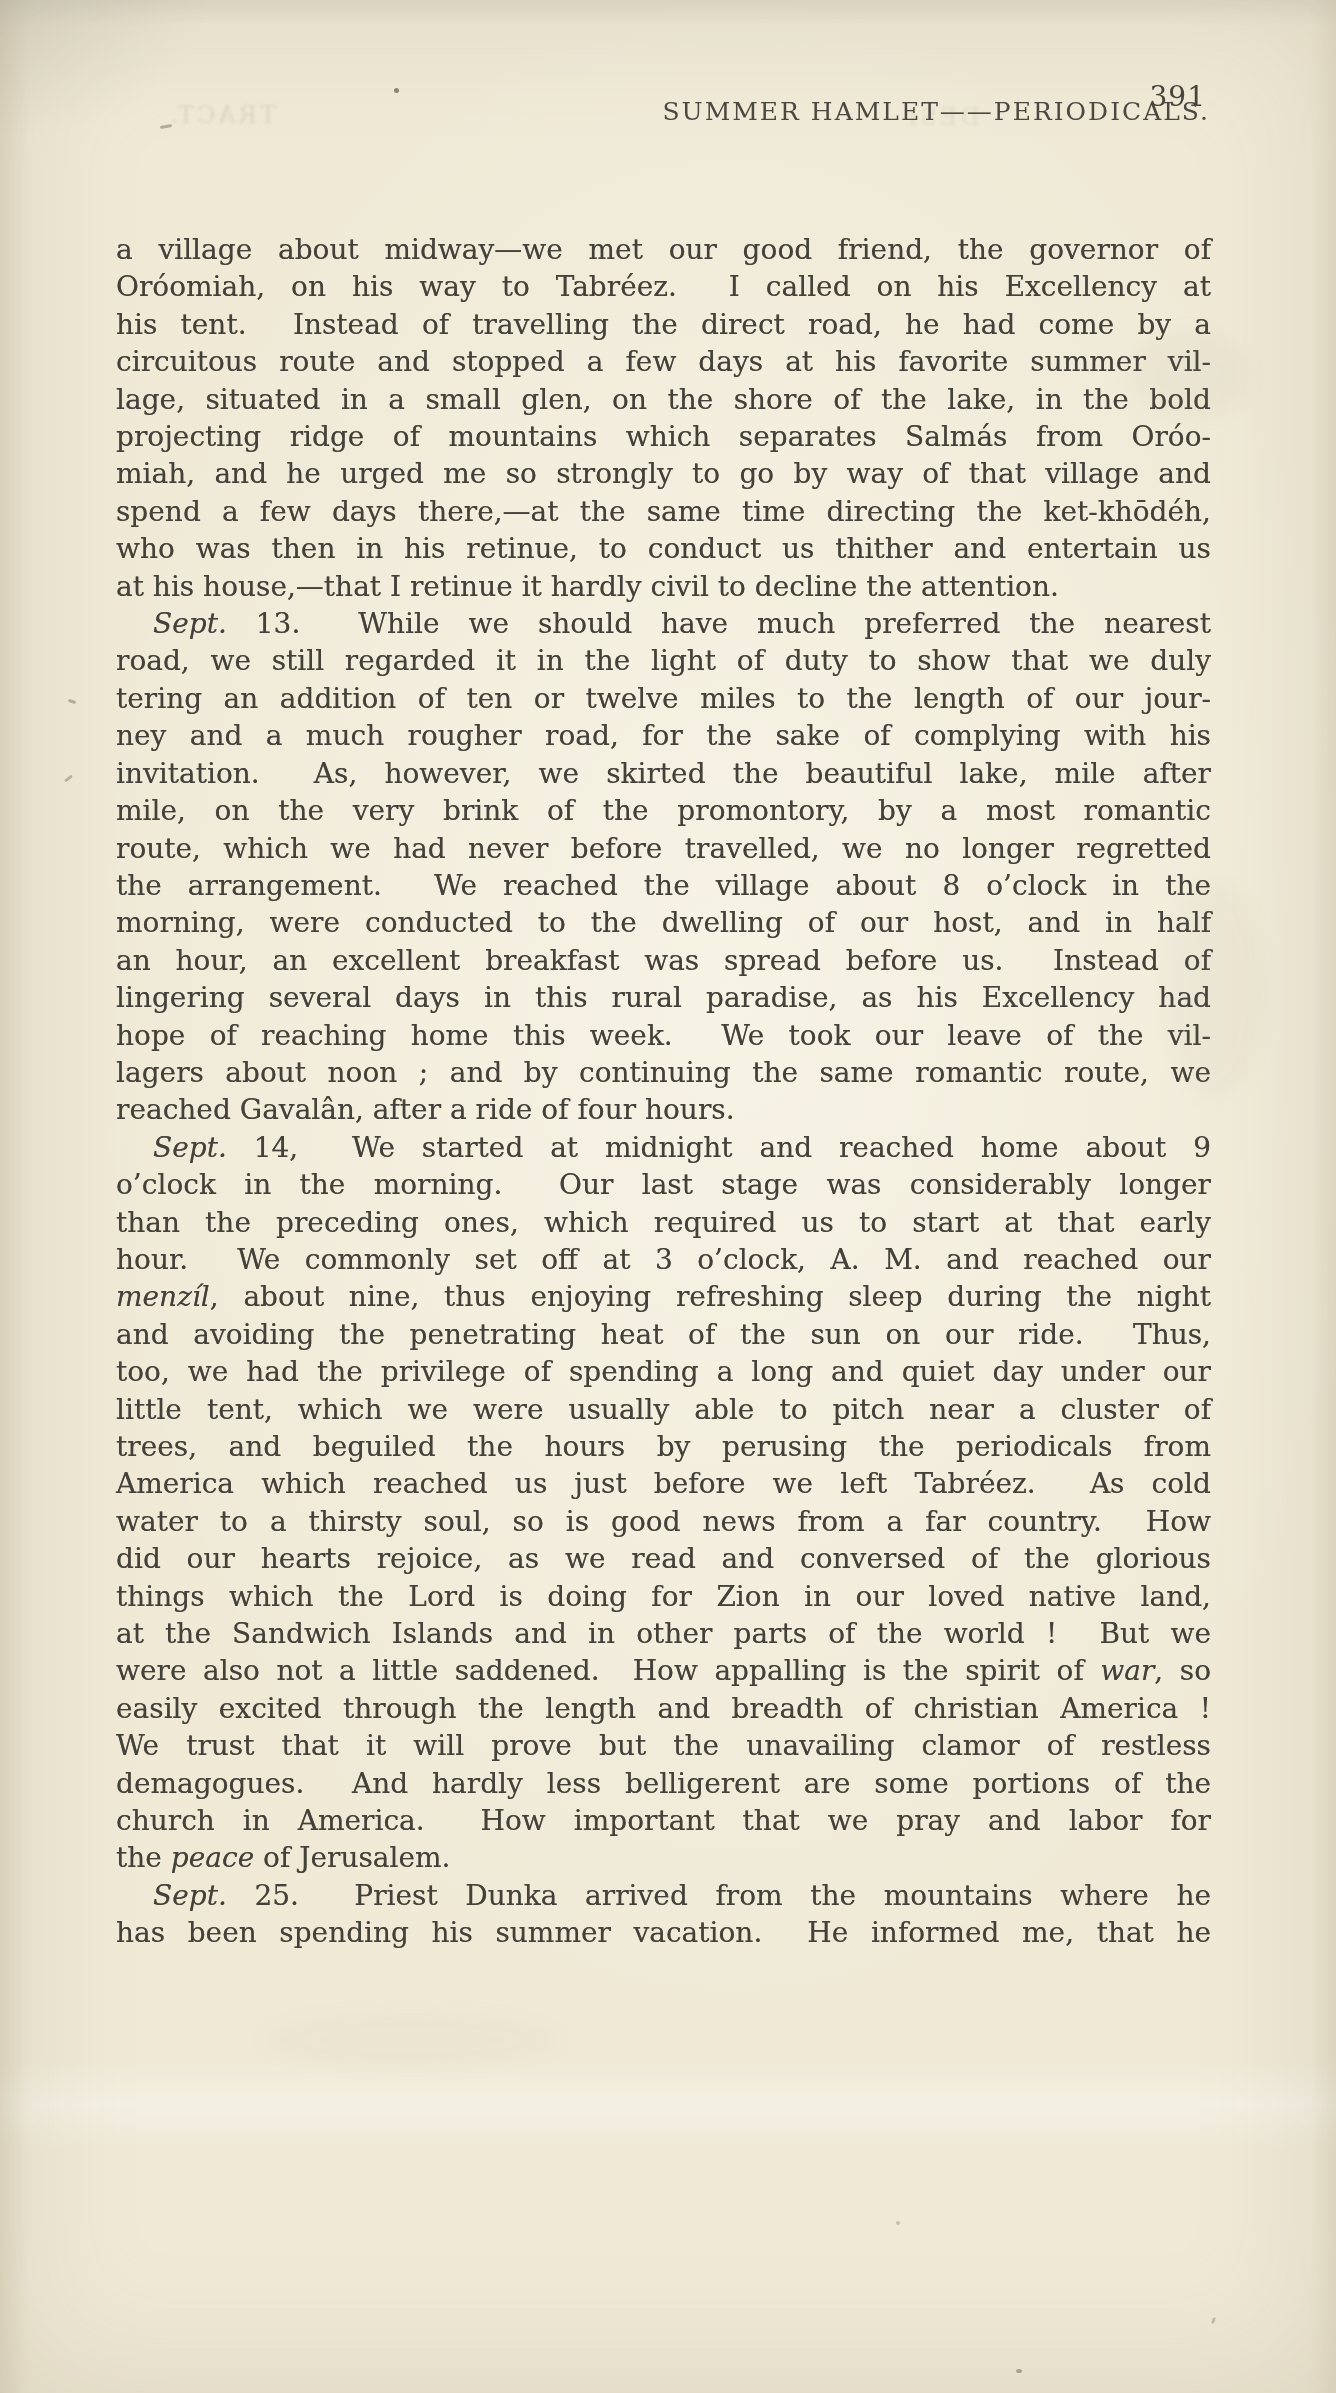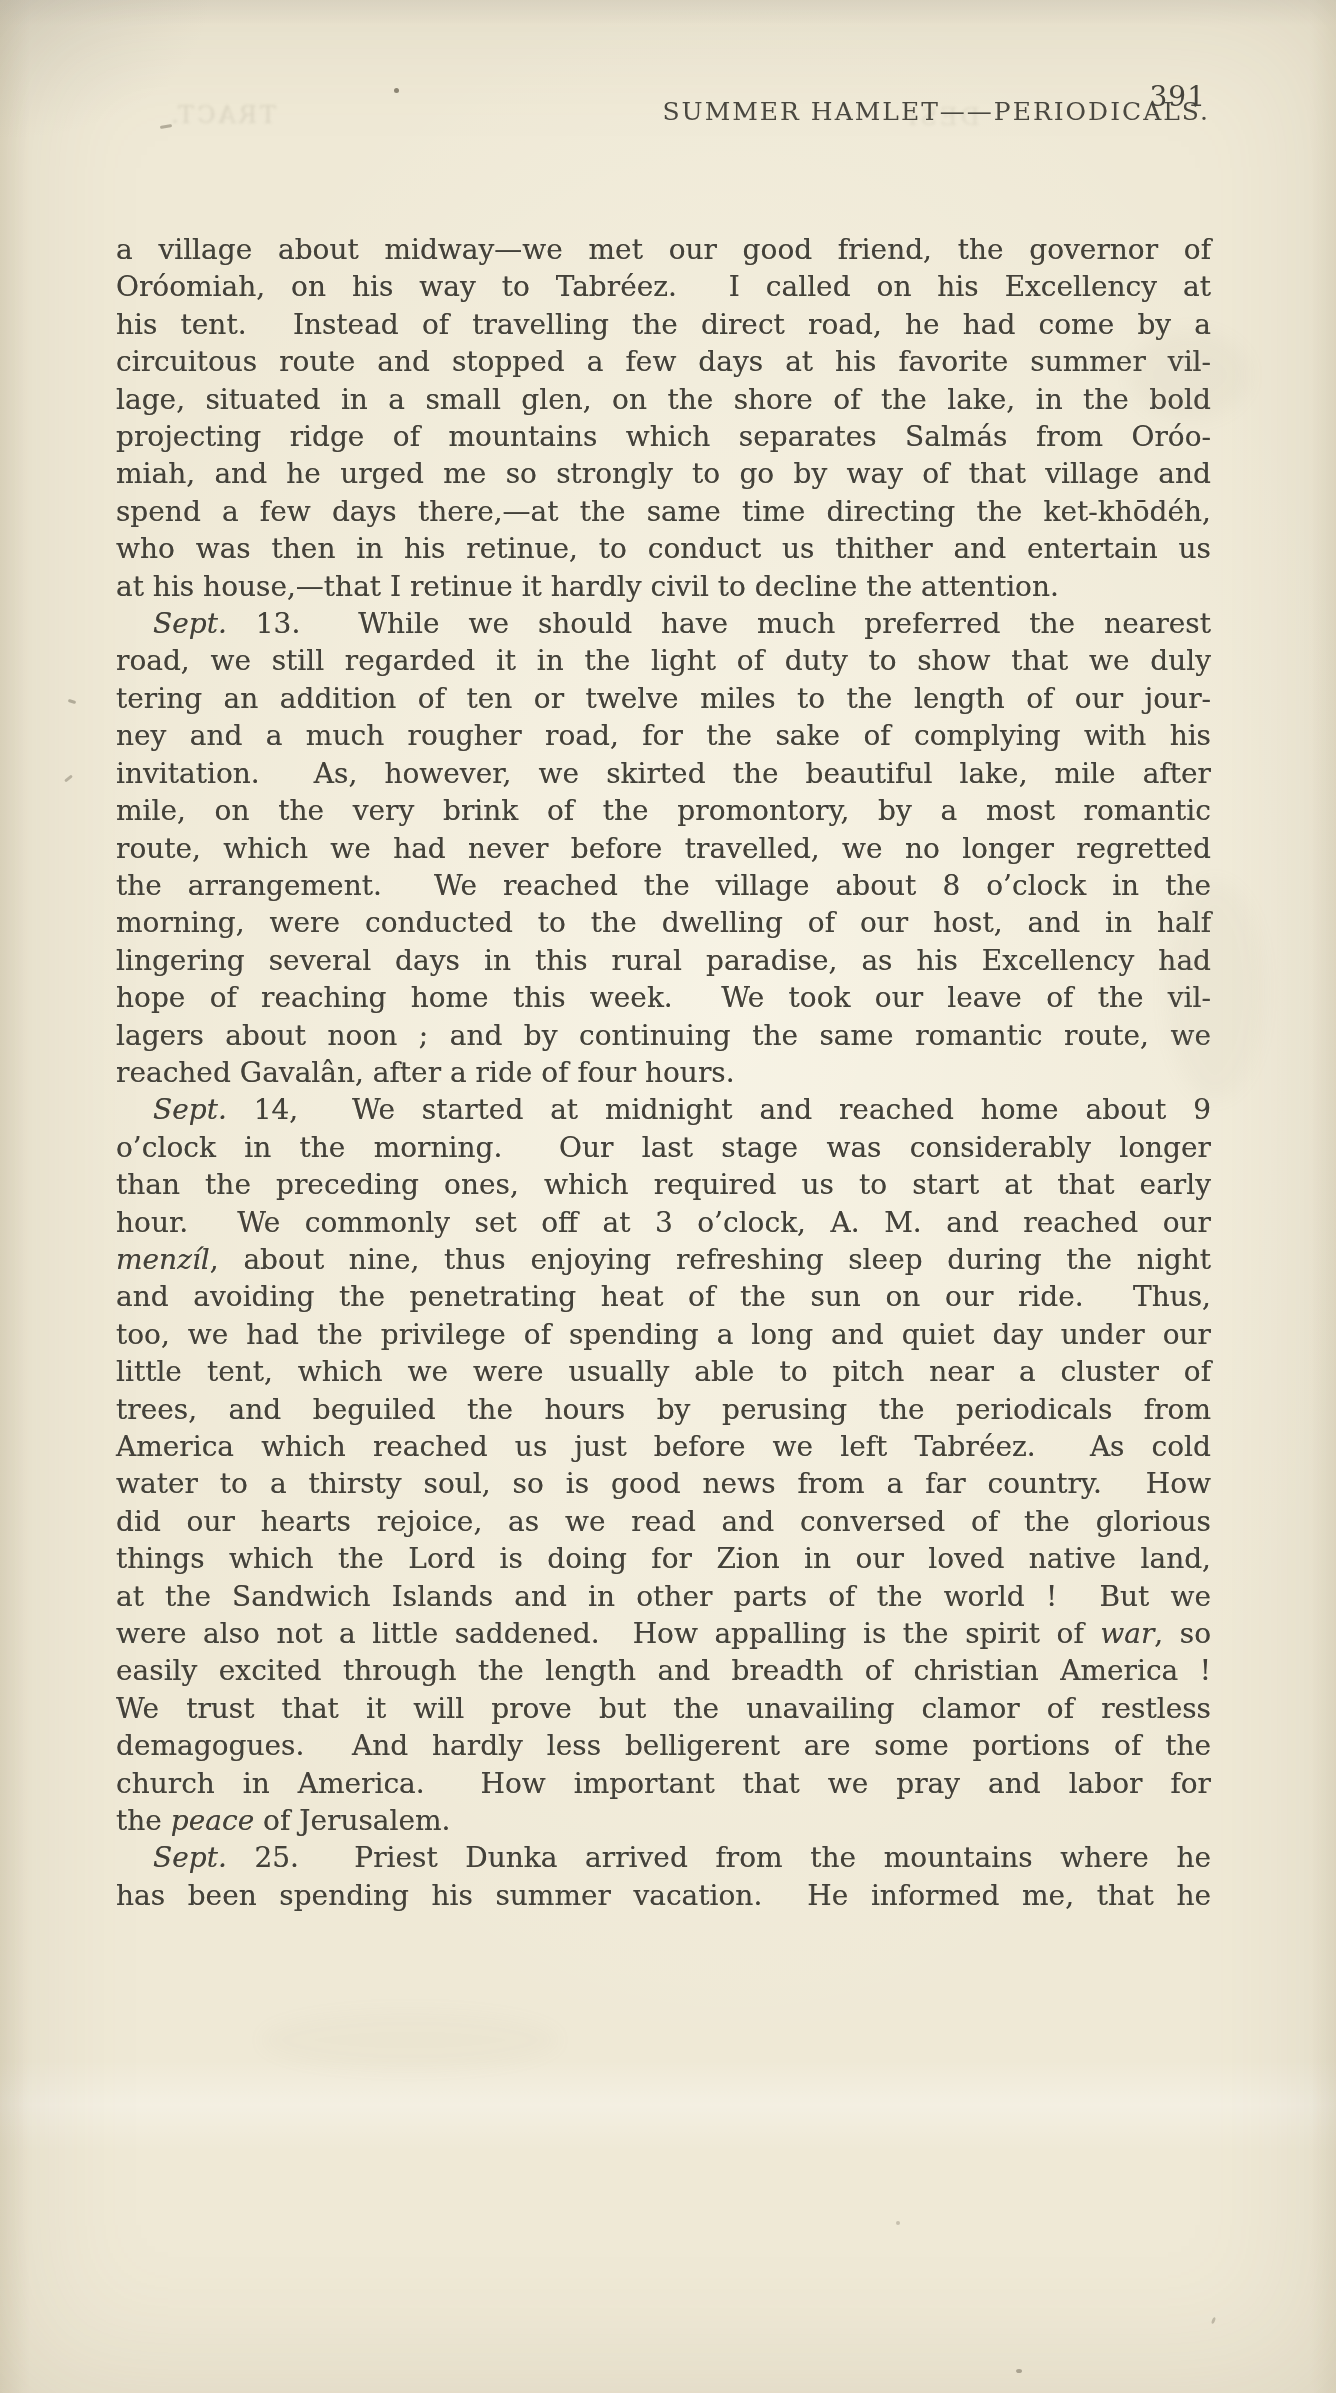--- a/index.html
+++ b/index.html
@@ -97,20 +97,21 @@
       <div class="line nj"><span>at his house,—that I retinue it hardly civil to decline the attention.</span></div>
       <div class="line ind"><i>Sept.</i><span> 13.&nbsp; While we should have much preferred the nearest</span></div>
       <div class="line"><span>road, we still regarded it in the light of duty to show that we duly</span></div>
       <div class="line"><span>tering an addition of ten or twelve miles to the length of our jour-</span></div>
       <div class="line"><span>ney and a much rougher road, for the sake of complying with his</span></div>
       <div class="line"><span>invitation.&nbsp; As, however, we skirted the beautiful lake, mile after</span></div>
       <div class="line"><span>mile, on the very brink of the promontory, by a most romantic</span></div>
       <div class="line"><span>route, which we had never before travelled, we no longer regretted</span></div>
       <div class="line"><span>the arrangement.&nbsp; We reached the village about 8 o’clock in the</span></div>
       <div class="line"><span>morning, were conducted to the dwelling of our host, and in half</span></div>
+      <div class="line"><span>an hour, an excellent breakfast was spread before us.&nbsp; Instead of</span></div>
       <div class="line"><span>lingering several days in this rural paradise, as his Excellency had</span></div>
       <div class="line"><span>hope of reaching home this week.&nbsp; We took our leave of the vil-</span></div>
       <div class="line"><span>lagers about noon&nbsp;; and by continuing the same romantic route, we</span></div>
       <div class="line nj"><span>reached Gavalân, after a ride of four hours.</span></div>
       <div class="line ind"><i>Sept.</i><span> 14,&nbsp; We started at midnight and reached home about 9</span></div>
       <div class="line"><span>o’clock in the morning.&nbsp; Our last stage was considerably longer</span></div>
       <div class="line"><span>than the preceding ones, which required us to start at that early</span></div>
       <div class="line"><span>hour.&nbsp; We commonly set off at 3 o’clock, A. M. and reached our</span></div>
       <div class="line"><i>menzíl</i><span>, about nine, thus enjoying refreshing sleep during the night</span></div>
       <div class="line"><span>and avoiding the penetrating heat of the sun on our ride.&nbsp; Thus,</span></div>

